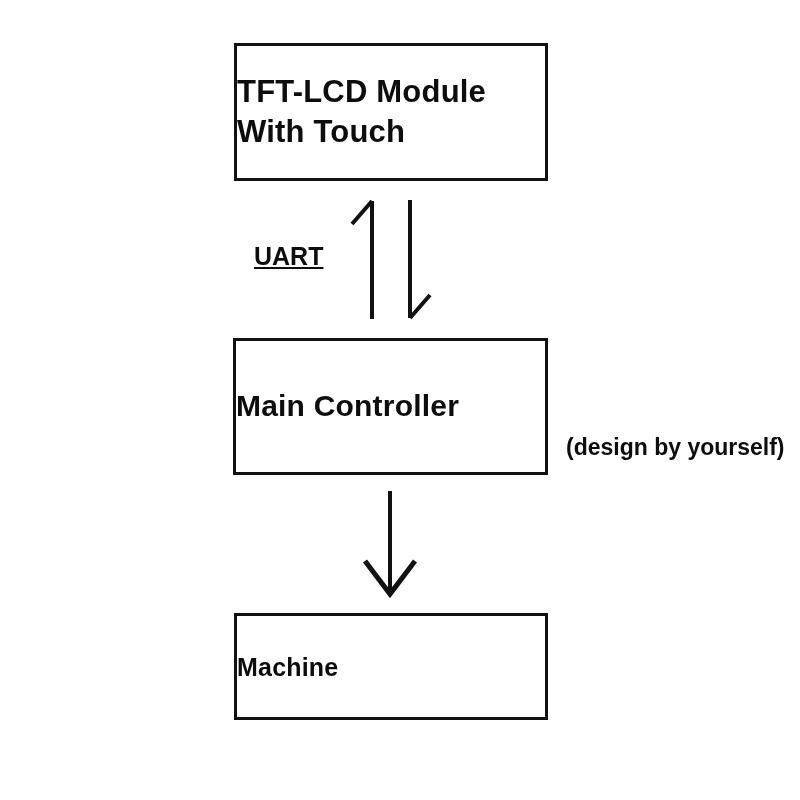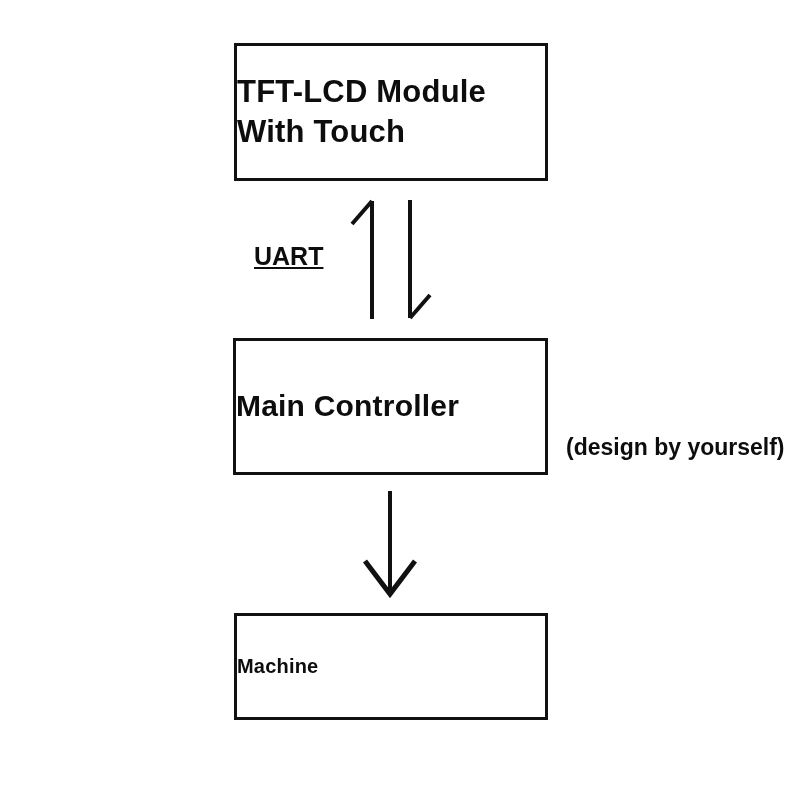--- a/index.html
+++ b/index.html
@@ -54,21 +54,21 @@
     width: 315px;
     height: 137px;
   }
   #box-mcu .node-line { font-size: 30px; }
   #box-machine {
     left: 234px;
     top: 613px;
     width: 314px;
     height: 107px;
   }
-  #box-machine .node-line { font-size: 20px; }
+  #box-machine .node-line { font-size: 25px; }
 
   .edge-label {
     position: absolute;
     font-size: 25px;
     font-weight: bold;
     white-space: nowrap;
     line-height: 1;
   }
   #label-uart {
     left: 254px;

